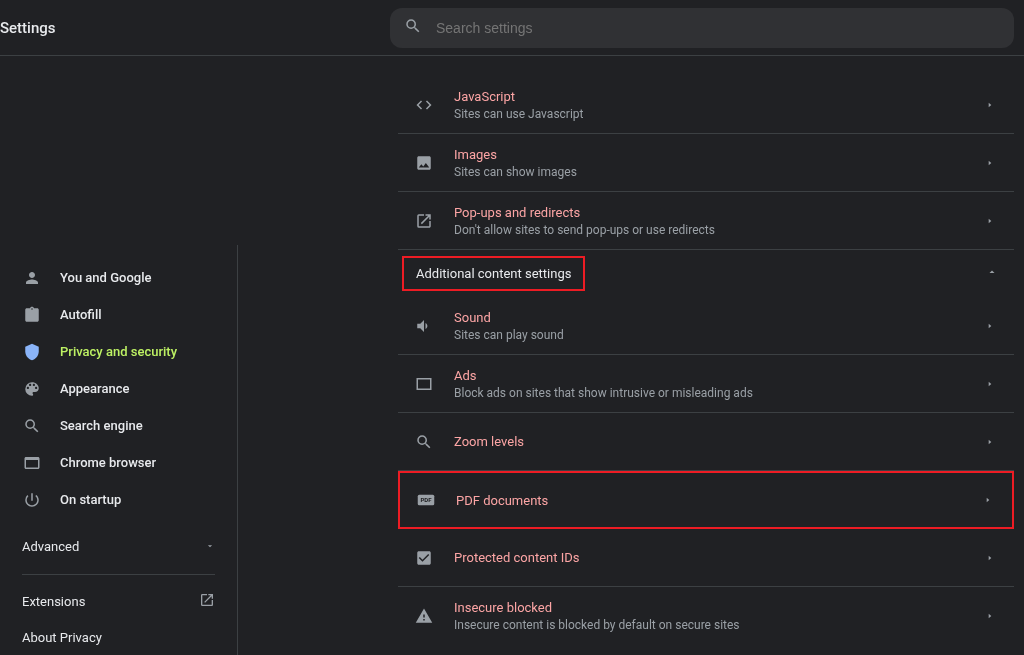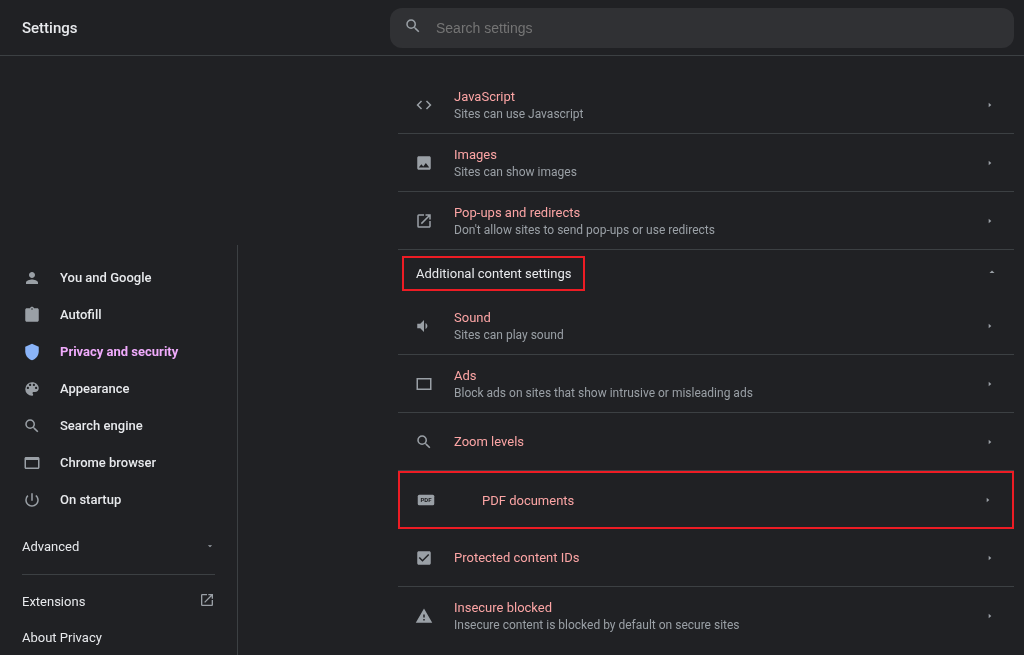--- a/index.html
+++ b/index.html
@@ -15,21 +15,20 @@
 }
 .topbar {
   display: flex;
   align-items: center;
   height: 56px;
   background: #202124;
   border-bottom: 1px solid #3c4043;
 }
 .topbar .title {
   width: 238px;
-  padding-left: 22px;
   font-size: 15px;
   font-weight: 500;
   color: #e8eaed;
 }
 .searchwrap {
   flex: 1;
   margin: 0 10px 0 152px;
 }
 .searchbox {
   display: flex;
@@ -71,21 +70,21 @@
   color: #e8eaed;
   cursor: pointer;
 }
 .nav-item .icon {
   width: 20px;
   display: flex;
   align-items: center;
   justify-content: center;
   margin-right: 18px;
 }
-.nav-item.active { color: #f0abfc; font-weight: bold; }
+.nav-item.active { color: #bef264; }
 .nav-item.active svg { fill: #8ab4f8; }
 .advanced-row {
   display: flex;
   align-items: center;
   justify-content: space-between;
   padding: 0 22px;
   height: 40px;
   margin-top: 8px;
   font-size: 13px;
   color: #e8eaed;
@@ -152,21 +151,20 @@
   align-items: center;
   justify-content: space-between;
   padding: 14px 16px;
   font-size: 13px;
   color: #e8eaed;
   cursor: pointer;
   gap: 28px;
 }
 .hl-red {
   border: 2px solid #ed1c24;
-  gap: 26px;
 }
 .section .stitle {
   display: inline-block;
   padding: 8px 12px;
   margin: -8px -12px;
 }
 .section.hl .stitle {
   border: 2px solid #ed1c24;
 }
 svg { fill: #9aa0a6; }

